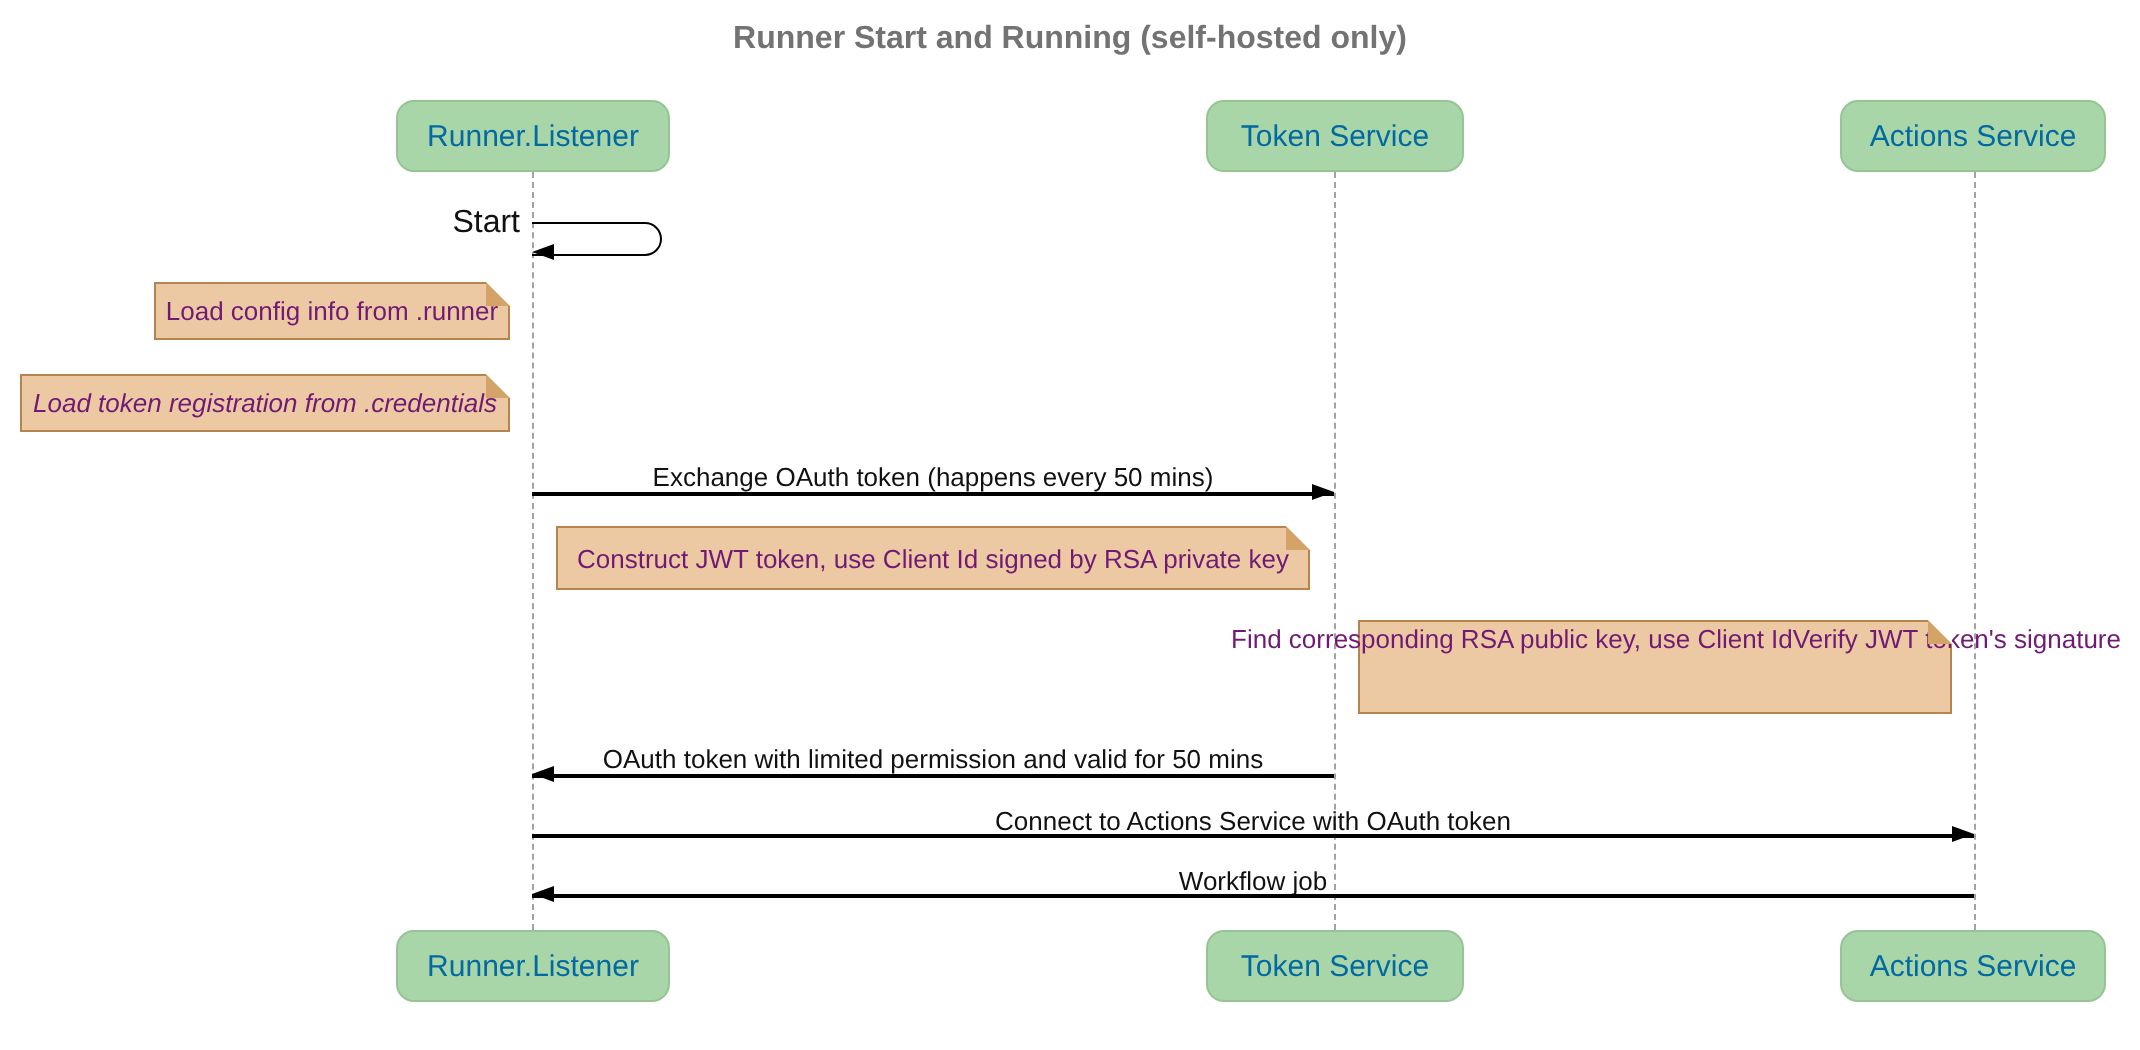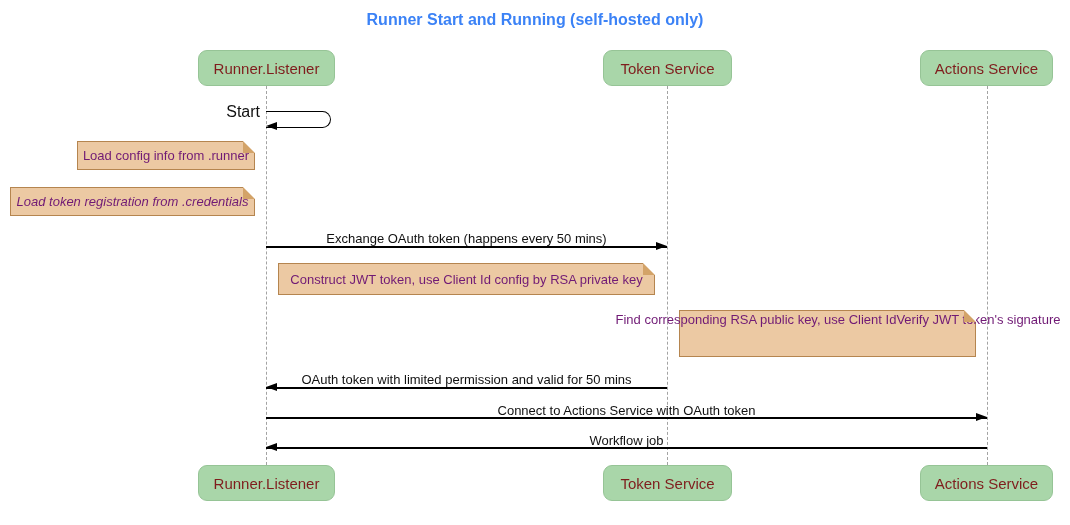--- a/index.html
+++ b/index.html
@@ -2,26 +2,26 @@
 <html><head>
 <meta charset="utf-8">
 <style>
   html,body{margin:0;padding:0;background:#ffffff;}
   .canvas{
     position:relative;width:1070px;height:525px;background:#ffffff;overflow:hidden;
     font-family:"Liberation Sans","DejaVu Sans",sans-serif;color:#111;
   }
   .diagram-title{
     position:absolute;top:11px;left:0;width:1070px;text-align:center;
-    font-size:16px;font-weight:bold;color:#3b82f6;
+    font-size:16px;font-weight:bold;color:#737373;
   }
   .actor{
     position:absolute;height:36px;background:#a9d6a9;border:1px solid #96c496;
     border-radius:9px;display:flex;align-items:center;justify-content:center;
-    font-size:15px;color:#7f1d1d;box-sizing:border-box;text-align:right;
+    font-size:15px;color:#0369a1;box-sizing:border-box;text-align:right;
   }
   .lifeline{
     position:absolute;top:86px;height:379px;width:0;
     border-left:1px dashed #a3a3a3;
   }
   .note{
     position:absolute;background:#ecc9a3;border:1px solid #b5854f;
     font-size:13px;color:#701a75;display:flex;align-items:center;justify-content:center;
     box-sizing:border-box;white-space:nowrap;
   }
@@ -88,21 +88,21 @@
     <span>Load token registration from .credentials</span>
   </div>
 
   <div>
     <div class="msg-label" style="left:266px;top:231px;width:401px;">Exchange OAuth token (happens every 50 mins)</div>
     <div class="msg-line" style="left:266px;top:246px;width:401px;"></div>
     <div class="arrow-right" style="left:656px;top:242px;"></div>
   </div>
 
   <div class="note" style="left:278px;top:263px;width:377px;height:32px;">
-    <span>Construct JWT token, use Client Id config by RSA private key</span>
+    <span>Construct JWT token, use Client Id signed by RSA private key</span>
   </div>
 
   <div class="note note-multiline" style="left:679px;top:310px;width:297px;height:47px;">
     <span>Find corresponding RSA public key, use Client Id</span>
     <span>Verify JWT token's signature</span>
   </div>
 
   <div>
     <div class="msg-label" style="left:266px;top:372px;width:401px;">OAuth token with limited permission and valid for 50 mins</div>
     <div class="msg-line" style="left:266px;top:387px;width:401px;"></div>

